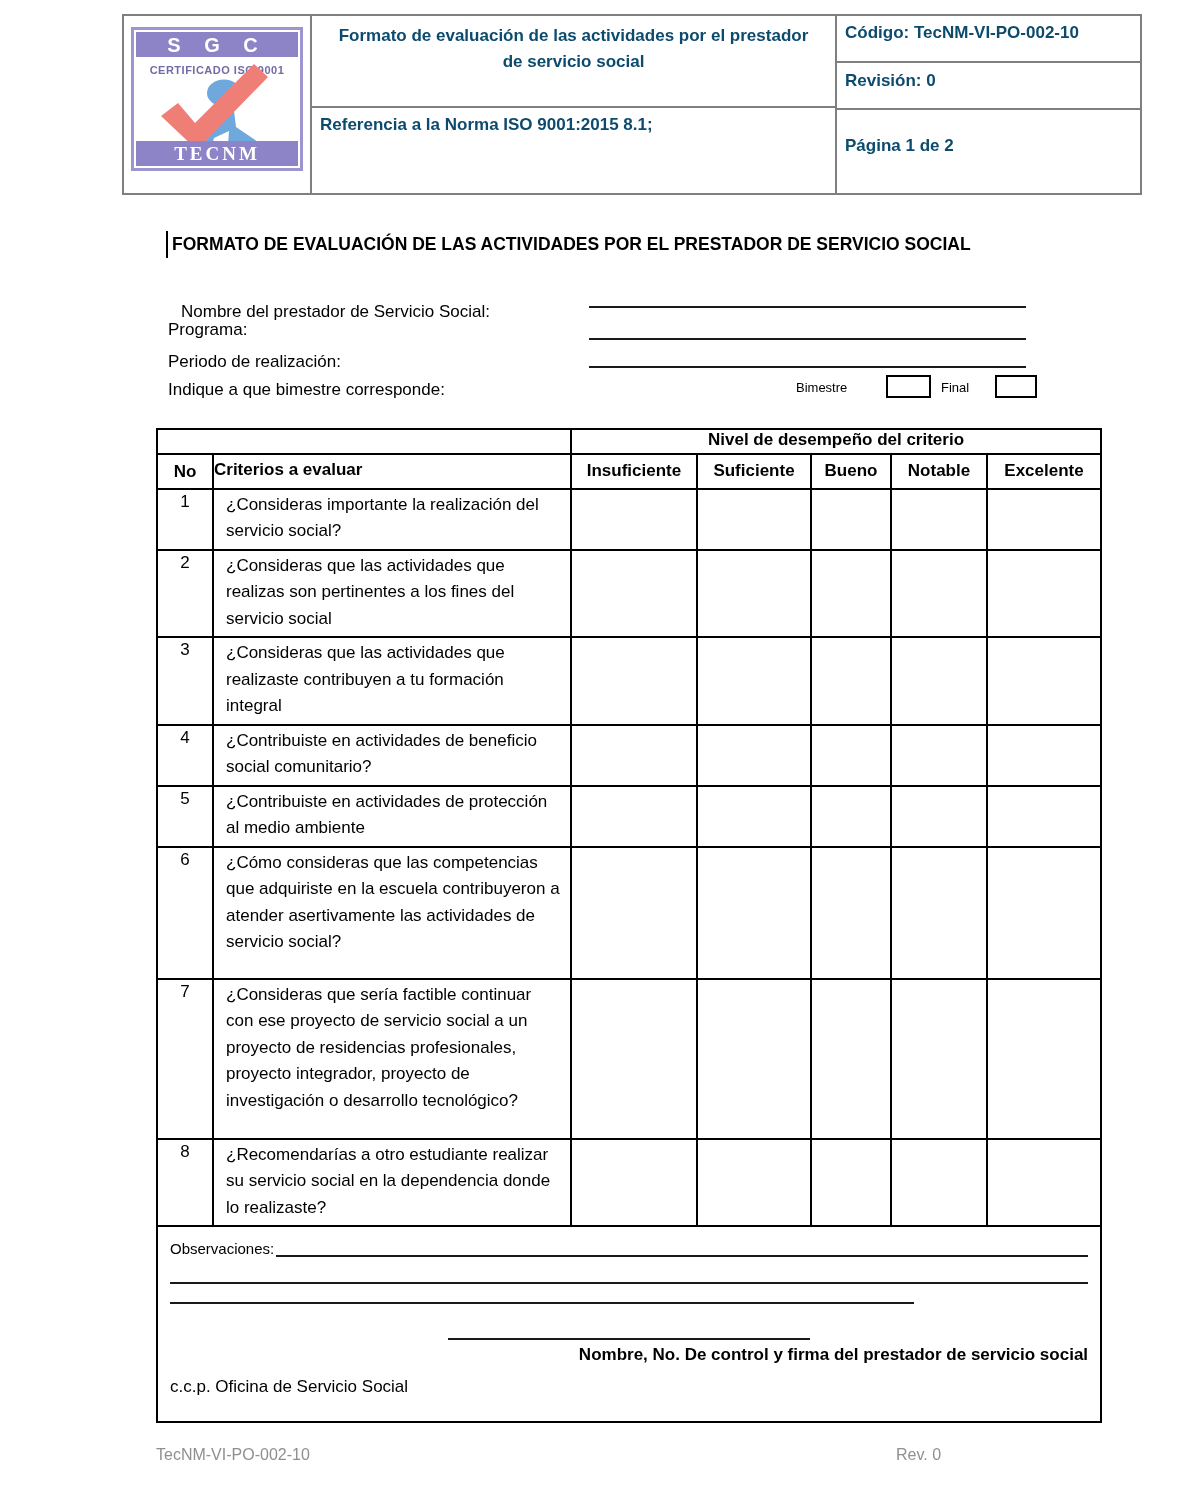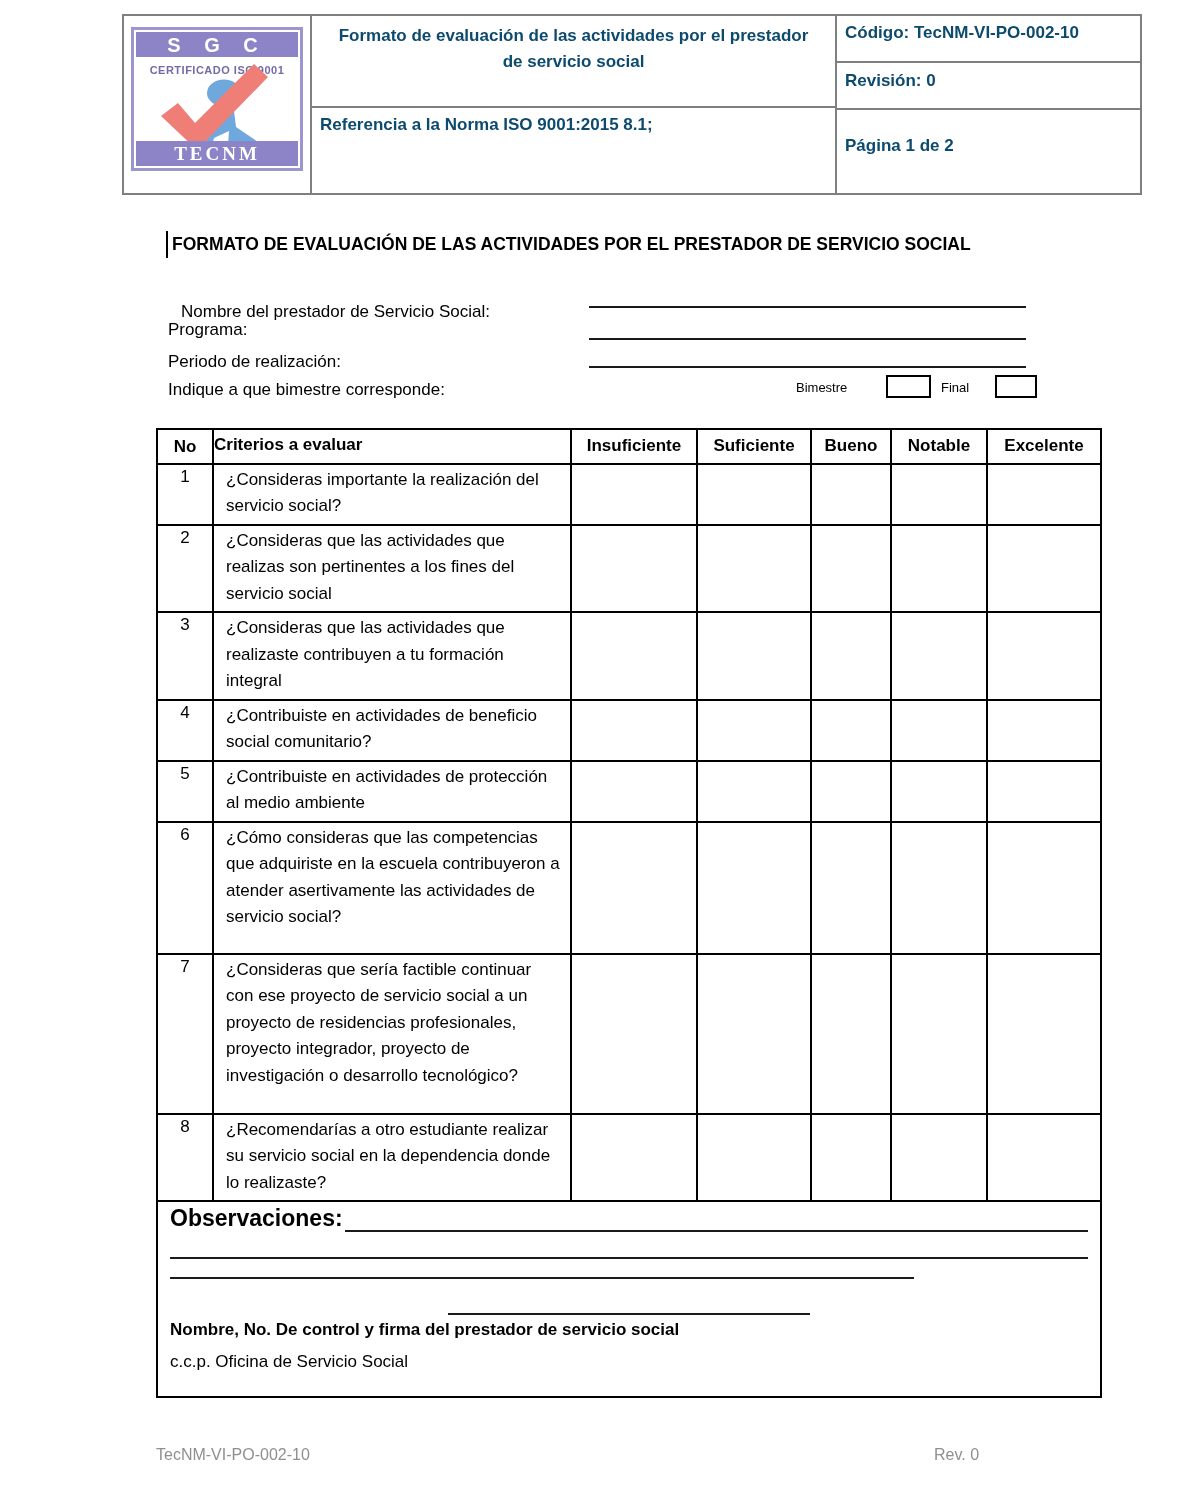--- a/index.html
+++ b/index.html
@@ -38,32 +38,32 @@
   td.sp { border:none; }
   td.group { height:25px; text-align:center; font-weight:bold; vertical-align:middle; }
   tr.hrow td { font-weight:bold; vertical-align:middle; height:24px; }
   tr.hrow td.no-c, tr.hrow td.rate { text-align:center; }
   tr.hrow td.crit { padding-left:0; }
   td.no-c { text-align:center; padding-top:2px; }
   td.crit { padding:2px 10px 4px 12px; line-height:26.5px; }
   td.rate {}
   td.obs-cell { padding:8px 12px 6px 12px; }
   .obs-l1 { display:flex; align-items:flex-end; height:22px; }
-  .obs-label { font-weight:bold; font-size:23px; white-space:nowrap; }
+  .obs-label { font-weight:normal; font-size:15px; white-space:nowrap; }
   .obs-fill { flex:1; border-bottom:2px solid #1a1a1a; height:20px; margin-left:2px; }
   .obs-l2 { height:18px; border-bottom:2px solid #1a1a1a; margin-top:9px; }
   .obs-l3 { height:18px; width:81%; border-bottom:2px solid #1a1a1a; margin-top:2px; }
   .sig-line { width:362px; margin:26px auto 0; border-bottom:2px solid #1a1a1a; height:10px; }
-  .sig-caption { text-align:left; font-weight:bold; font-size:17px; margin-top:5px; }
+  .sig-caption { text-align:right; font-weight:bold; font-size:17px; margin-top:5px; }
   .ccp { margin-top:12px; font-size:17px; }
 
   
   .foot { position:absolute; top:1446px; font-size:16px; color:#8f8f8f; }
   .foot-l { left:156px; }
-  .foot-r { left:934px; }
+  .foot-r { left:896px; }
 </style>
 </head>
 <body>
 
 <div class="hdr">
   <div class="hdr-logo">
     <svg width="172" height="144" viewBox="0 0 172 144">
       <rect x="1.5" y="1.5" width="169" height="141" fill="#ffffff" stroke="#9d95d0" stroke-width="3"></rect>
       <rect x="5" y="5" width="162" height="25" fill="#8c84c6"></rect>
       <text x="86" y="25" text-anchor="middle" fill="#ffffff" font-family="Liberation Sans, sans-serif" font-size="20" font-weight="bold" letter-spacing="9">S G C</text>
@@ -106,20 +106,24 @@
   <colgroup>
     <col style="width:56px">
         <col style="width:358px">
         <col style="width:126px">
         <col style="width:114px">
         <col style="width:80px">
         <col style="width:96px">
         <col style="width:114px">
   </colgroup>
   <tbody>
+        <tr>
+    <td class="sp" colspan="2"></td>
+    <td class="group" colspan="5">Nivel de desempeño del criterio</td>
+  </tr>
   <tr class="hrow">
     <td class="no-c">No</td>
     <td class="crit">Criterios a evaluar</td>
     <td class="rate">Insuficiente</td>
     <td class="rate">Suficiente</td>
     <td class="rate">Bueno</td>
     <td class="rate">Notable</td>
     <td class="rate">Excelente</td>
   </tr>
 

